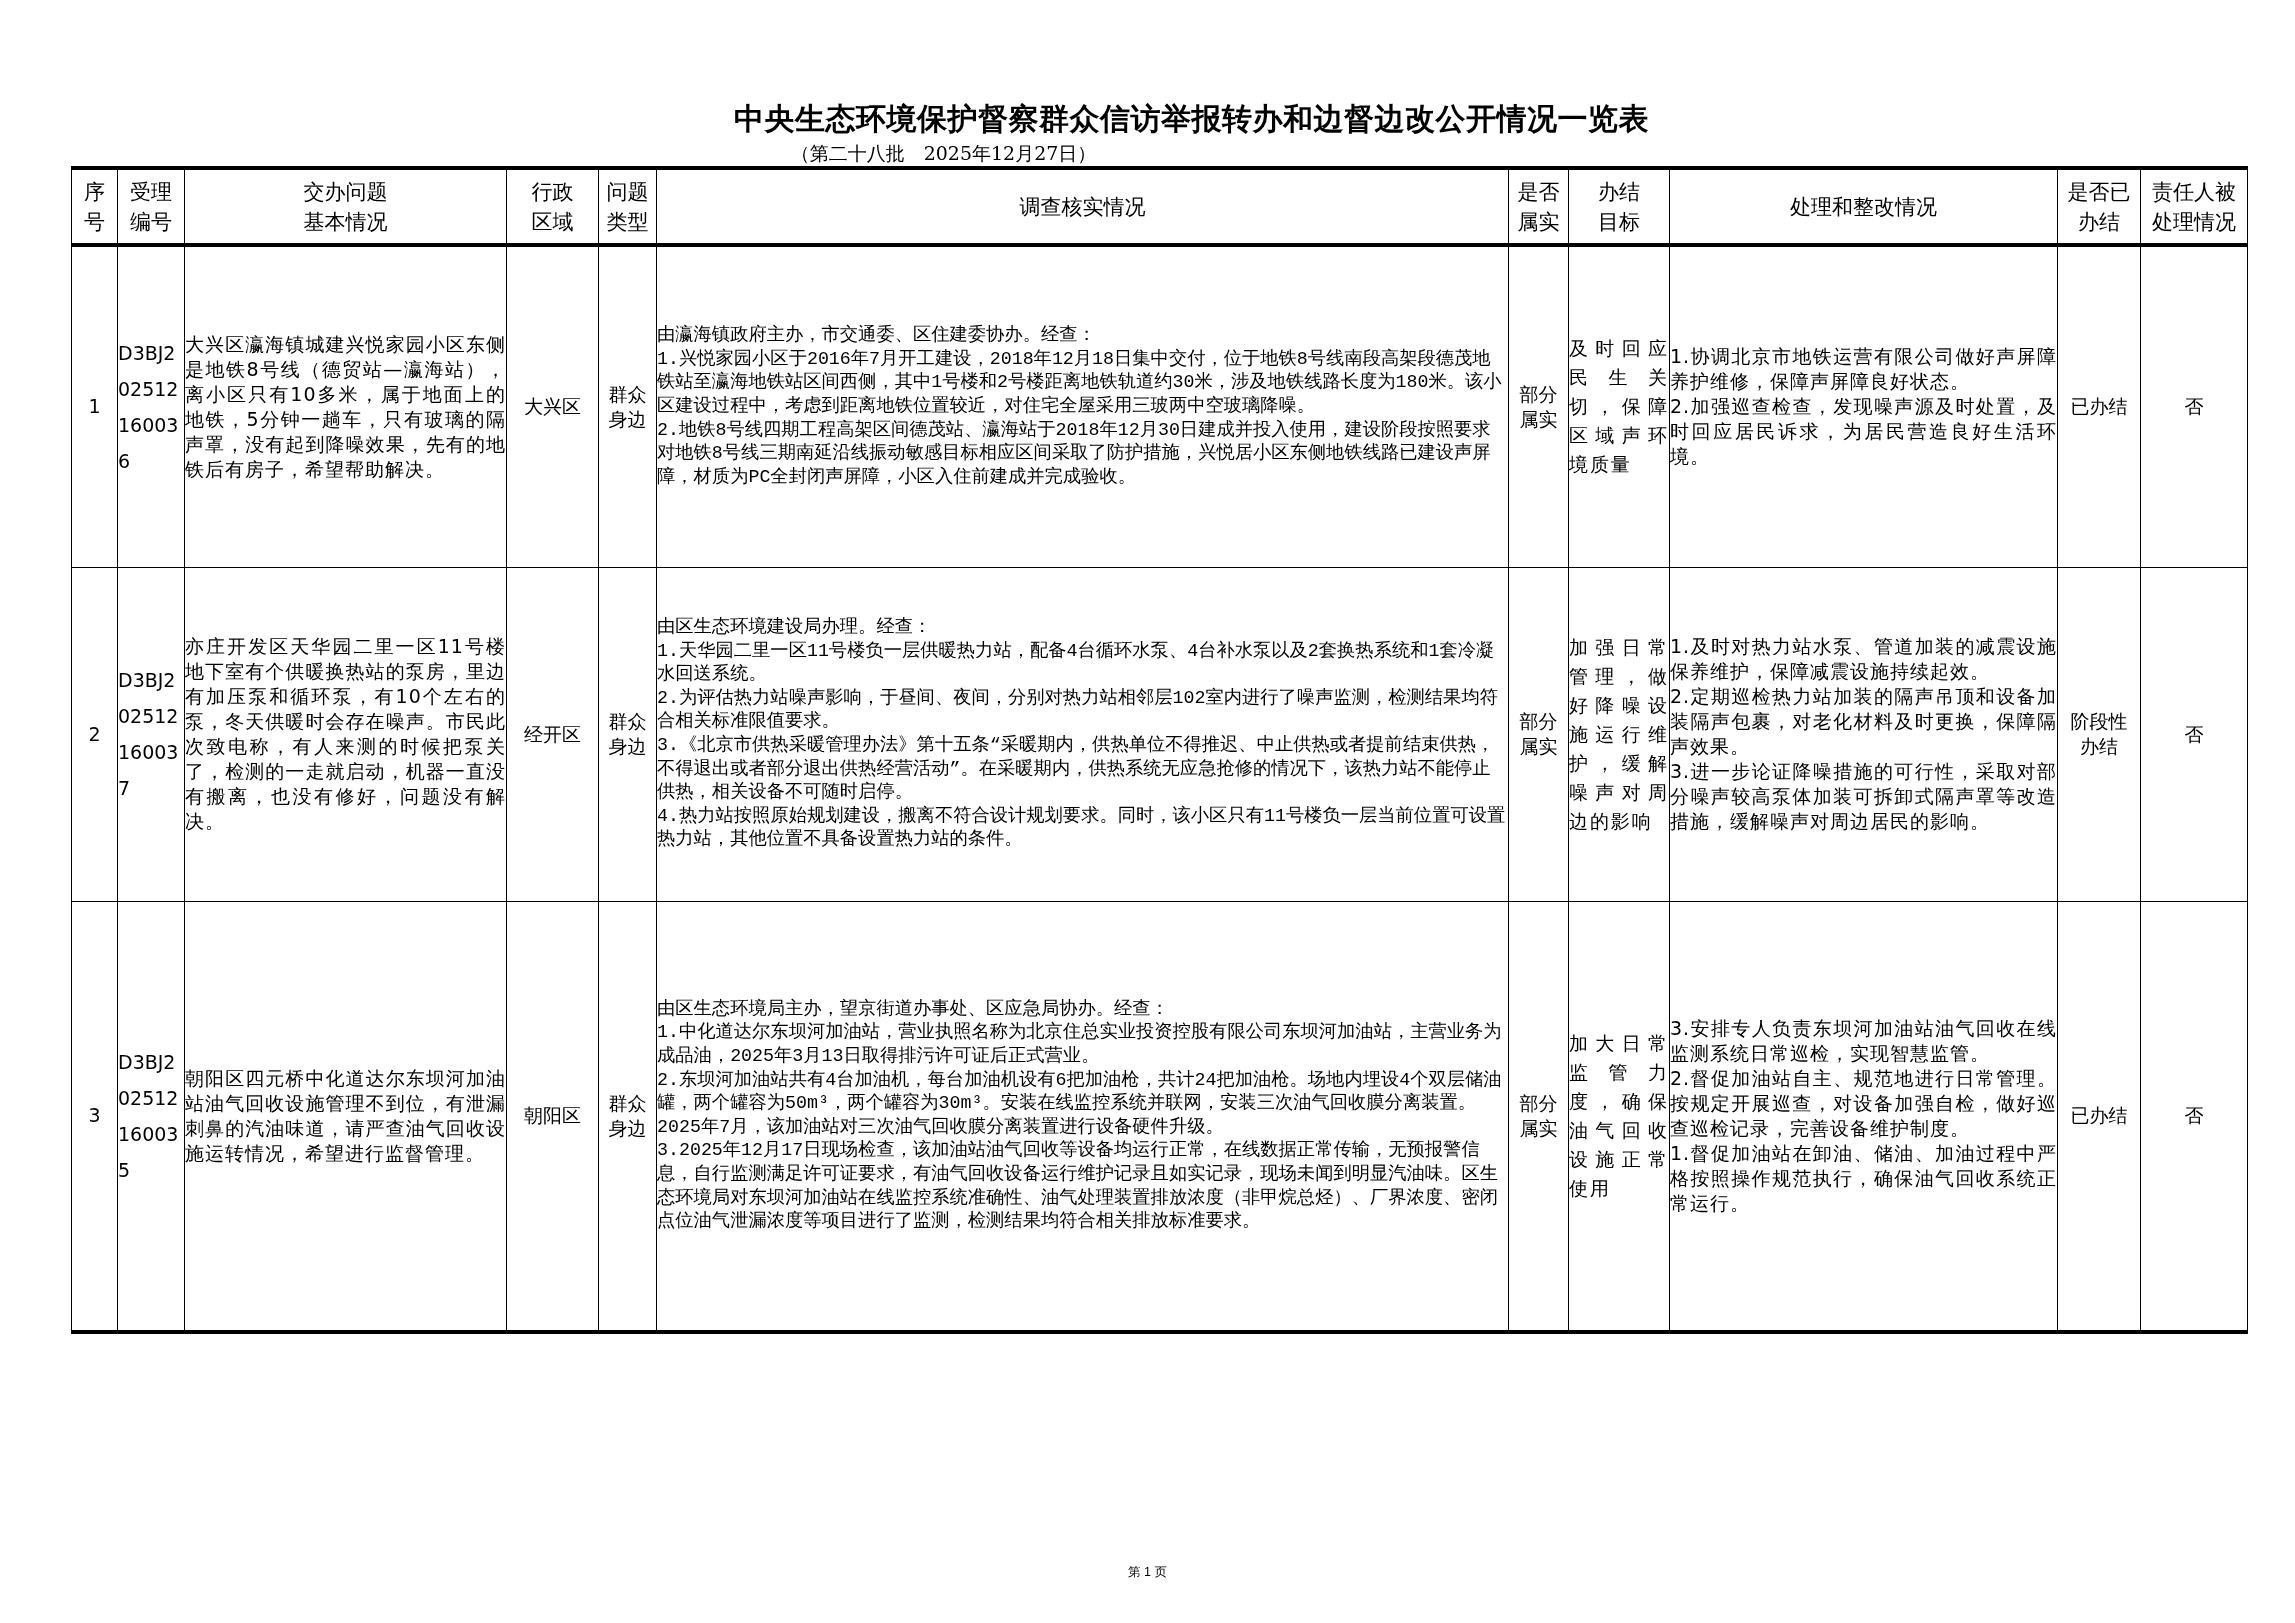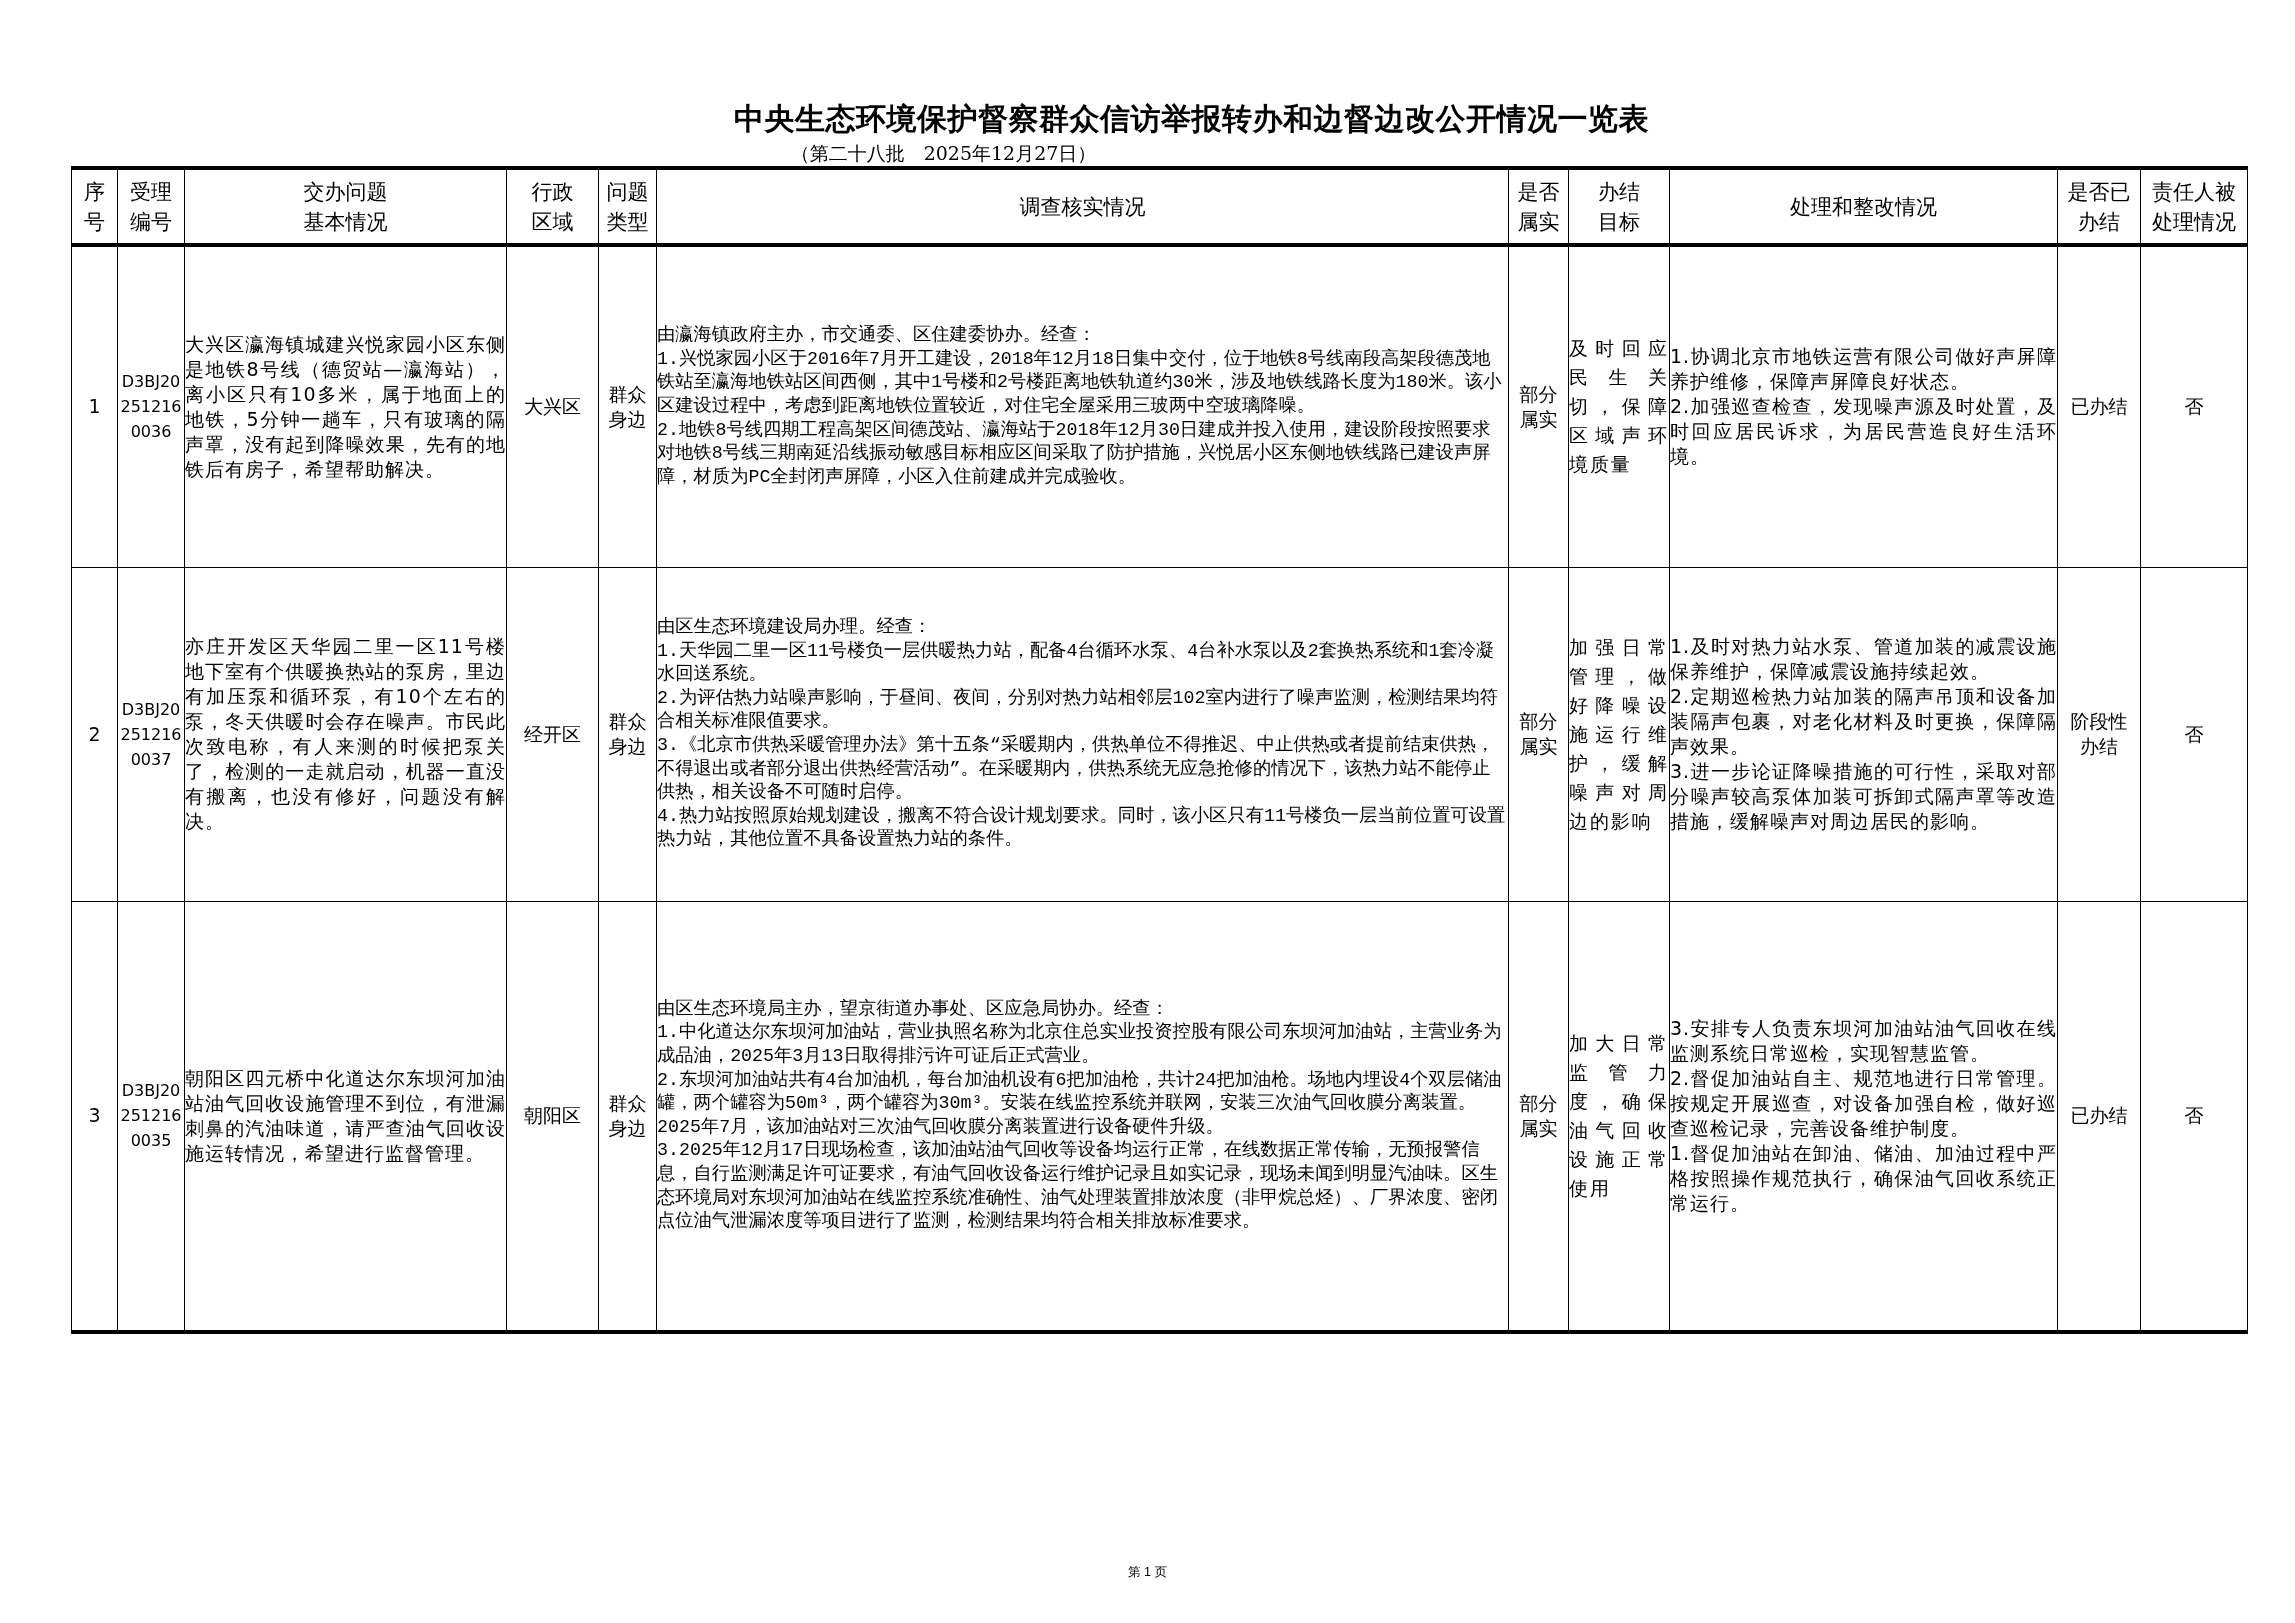--- a/index.html
+++ b/index.html
@@ -14,21 +14,21 @@
                table-layout: fixed; width: 2175px; }
   table.main th, table.main td { border: 1.4px solid #000; padding: 0; vertical-align: middle; }
   table.main thead tr { height: 77px; }
   table.main thead th { font-weight: normal; font-size: 21px; line-height: 30px; text-align: center;
                         border-top: 4.8px solid #000; border-bottom: 4.8px solid #000; }
   table.main tbody tr.r1 { height: 322px; }
   table.main tbody tr.r2 { height: 334px; }
   table.main tbody tr.r3 { height: 431px; }
   table.main tbody tr:last-child td { border-bottom: 4.8px solid #000; }
   td.center { text-align: center; font-size: 19px; line-height: 25px; }
-  td.code { text-align: center; font-size: 16px; line-height: 25px; word-break: break-all; padding: 0 1.9px; }
+  td.code { font-size: 19px; line-height: 36px; word-break: break-all; padding: 0 1.9px; }
   td.text { font-size: 19px; line-height: 25px; padding: 0 4.8px 0 6.7px; text-align: justify; letter-spacing: 1px; }
   td.wide { font-size: 18.3px; line-height: 23.6px; padding: 0 5.8px 0 5.8px; text-align: left; font-family: Liberation Mono, monospace; }
   td.small { font-size: 19px; line-height: 29px; padding: 0 3.9px; text-align: justify; letter-spacing: 1.9px; }
   td.narrow { font-size: 19px; line-height: 25px; text-align: center; padding: 0 2.9px; }
   .para { display: block; white-space: pre-wrap; }
   .footer { position: absolute; left: 0; width: 2295px; top: 1564px; text-align: center;
             font-family: Liberation Sans, sans-serif; font-size: 12.5px; }
 </style>
 </head>
 <body>

